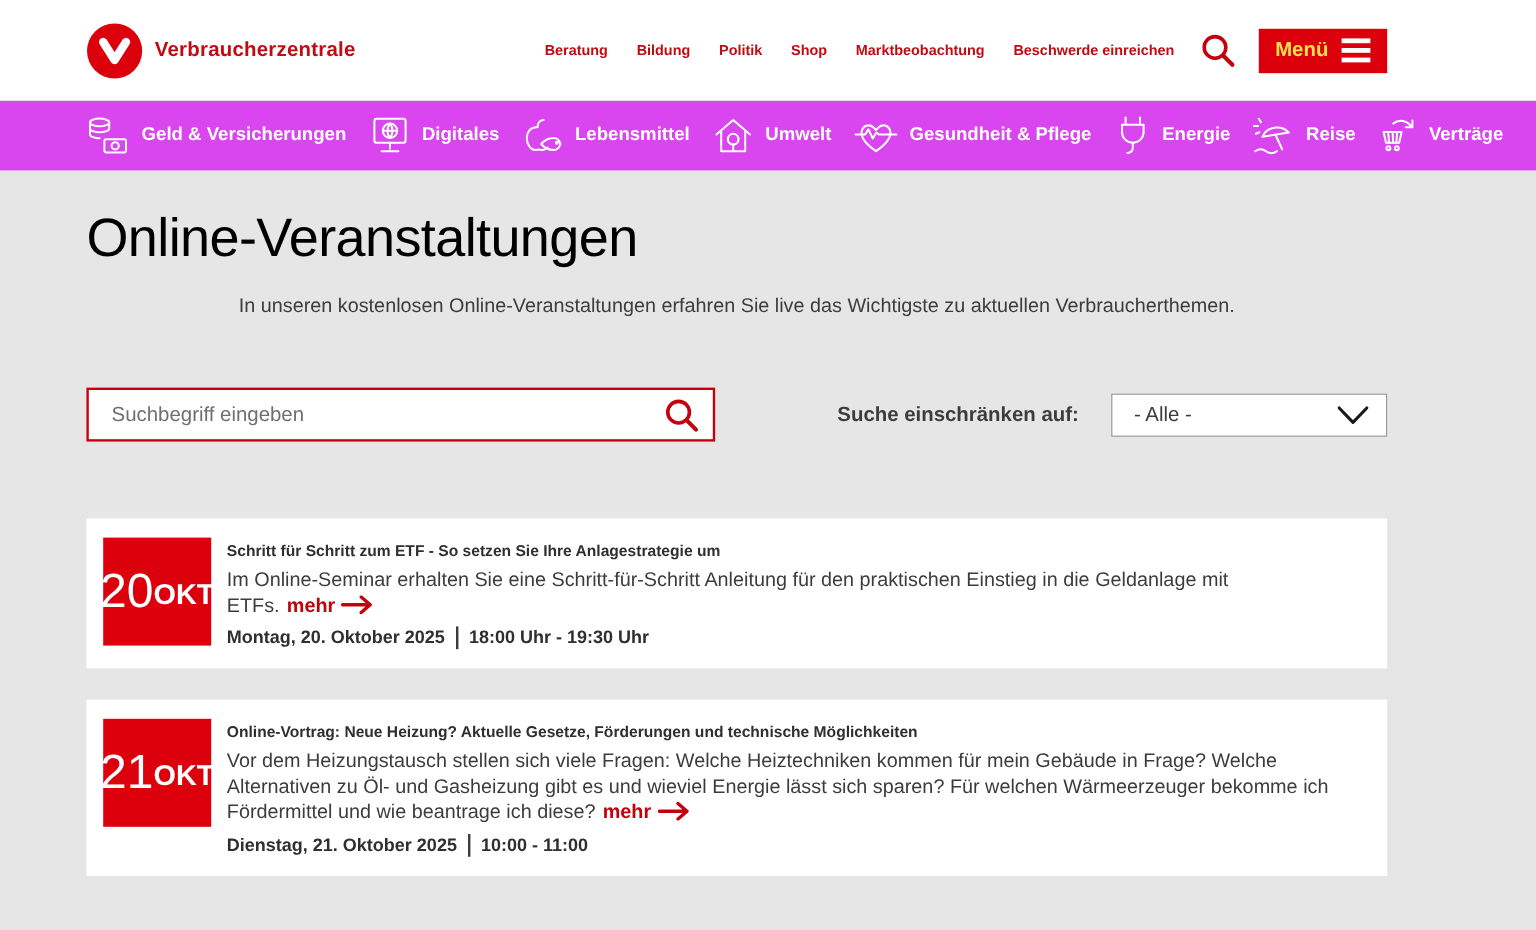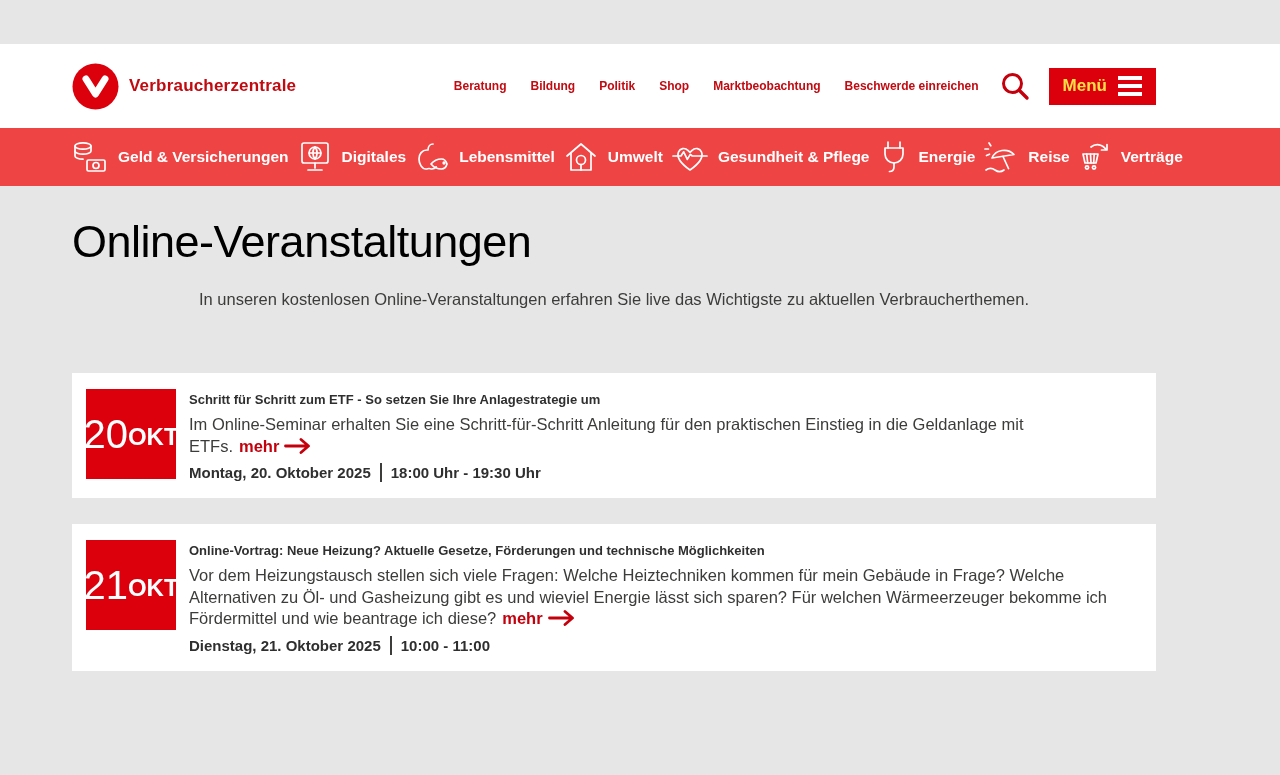--- a/index.html
+++ b/index.html
@@ -10,21 +10,20 @@
     color: #3c3c3b;
   }
   
   .topbar {
     height: 84px;
     background: #ffffff;
     display: flex;
     align-items: center;
     padding-left: 72px;
     padding-right: 124px;
-    margin-top: 44px;
   }
   .logo {
     display: flex;
     align-items: center;
     gap: 10px;
     cursor: pointer;
   }
   .logo-text {
     color: #c20a11;
     font-weight: bold;
@@ -63,25 +62,25 @@
     align-items: center;
     gap: 11px;
     cursor: pointer;
     font-family: inherit;
   }
   .hamburger { display: inline-flex; flex-direction: column; gap: 4px; }
   .hamburger span { display: block; width: 24px; height: 4px; background: #fff; }
   
   .catbar {
     height: 58px;
-    background: #ef4444;
+    background: #d946ef;
     display: flex;
     align-items: center;
     padding-left: 72px;
-    gap: 7px;
+    gap: 17px;
   }
   .cat-item {
     display: flex;
     align-items: center;
     gap: 8px;
     text-decoration: none;
     color: #ffffff;
     font-weight: bold;
     font-size: 15.5px;
     white-space: nowrap;
@@ -336,20 +335,40 @@
       <path d="M30 5.5v5.5h-5.5"></path>
     </svg>
     <span>Verträge</span>
   </a>
 </nav>
 
 <main class="main">
   <h1 class="page-title">Online-Veranstaltungen</h1>
   <p class="intro">In unseren kostenlosen Online-Veranstaltungen erfahren Sie live das Wichtigste zu aktuellen Verbraucherthemen.</p>
 
+  <div class="search-row">
+    <div class="search-box">
+      <input type="text" placeholder="Suchbegriff eingeben" style="">
+      <button class="search-submit">
+        <svg class="icon" width="32" height="32" viewBox="0 0 32 32">
+          <circle cx="13.5" cy="13.5" r="9" fill="none" stroke="#c4000d" stroke-width="3"></circle>
+          <path d="M20.5 20.5L28 28" stroke="#c4000d" stroke-width="3.4" stroke-linecap="round"></path>
+        </svg>
+      </button>
+    </div>
+    <div class="filter">
+      <span class="filter-label">Suche einschränken auf:</span>
+      <div class="select">
+        <span>- Alle -</span>
+        <svg class="icon" width="27" height="16" viewBox="0 0 27 16">
+          <path d="M2 2l11.5 12L25 2" fill="none" stroke="#1a1a1a" stroke-width="2.6" stroke-linecap="round" stroke-linejoin="round"></path>
+        </svg>
+      </div>
+    </div>
+  </div>
 
   <div class="events">
 
     <article class="event-card">
       <div class="date-badge">
         <span class="day">20</span>
         <span class="month">OKT</span>
       </div>
       <div class="event-body">
         <h2 class="event-title">Schritt für Schritt zum ETF - So setzen Sie Ihre Anlagestrategie um</h2>

